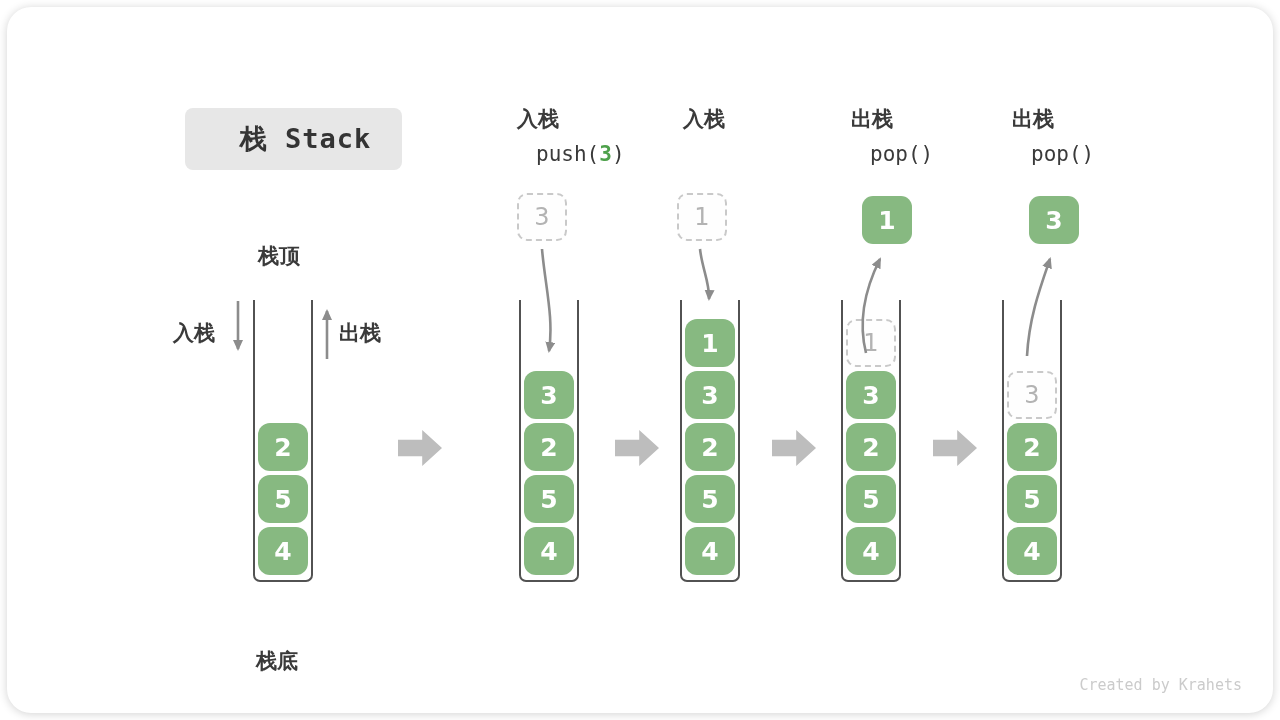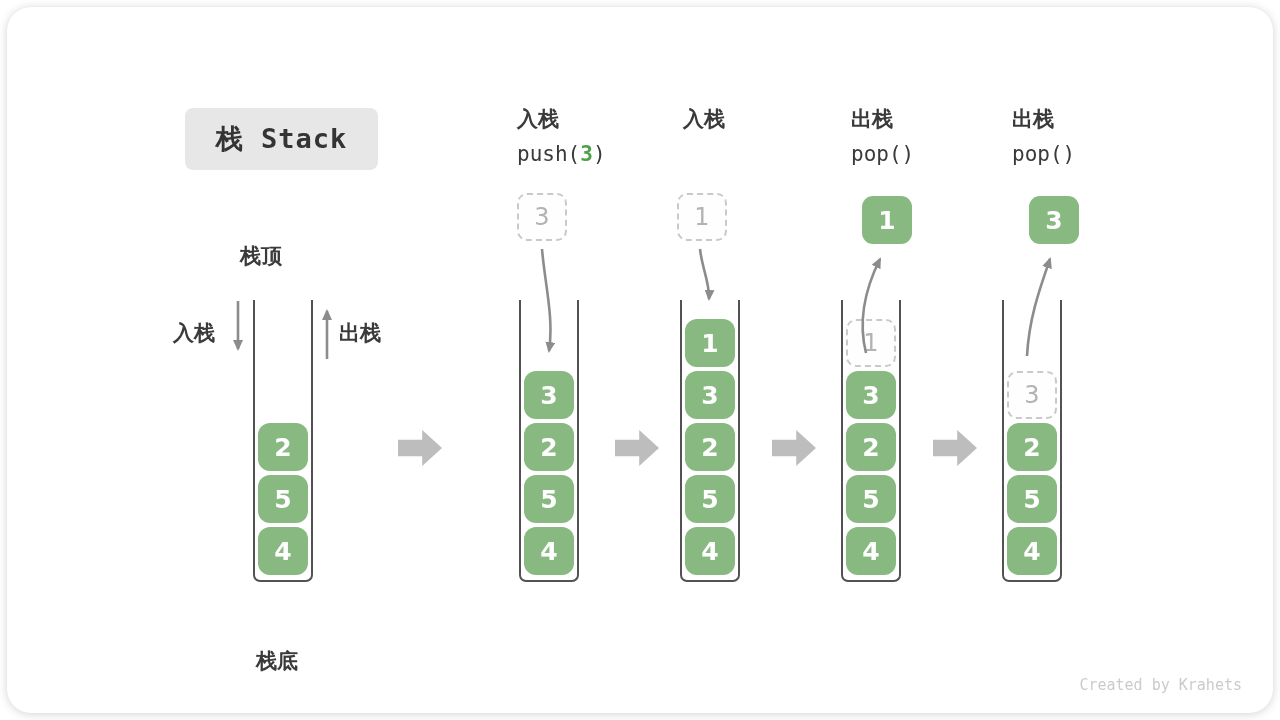--- a/index.html
+++ b/index.html
@@ -21,26 +21,27 @@
     position:absolute;left:7px;top:7px;right:7px;bottom:7px;
     background:#ffffff;border-radius:24px;
     box-shadow:0 1px 10px rgba(0,0,0,0.18);
   }
   .title-box{
     position:absolute;left:185px;top:108px;width:193px;height:62px;
     background:#e7e7e7;border-radius:8px;
     display:flex;align-items:center;justify-content:center;
     font-size:27px;font-weight:bold;color:#343434;letter-spacing:1px;
     font-family:"DejaVu Sans Mono","Liberation Sans",sans-serif;
+    padding-left:24px;
   }
   .op{position:absolute;top:106px;width:160px;}
   .op .zh{font-size:21px;font-weight:bold;color:var(--ink);line-height:26px;}
   .op .code{
     margin-top:9px;font-family:"DejaVu Sans Mono",monospace;
-    font-size:21px;color:var(--ink);line-height:26px;
+    font-size:21px;color:var(--ink);line-height:26px;margin-left:19px;
   }
   .op .code .arg{color:var(--code-green);font-weight:bold;}
   .stack{
     position:absolute;top:300px;width:60px;height:282px;
     border-left:2px solid var(--line-gray);
     border-right:2px solid var(--line-gray);
     border-bottom:2px solid var(--line-gray);
     border-radius:0 0 7px 7px;background:#ffffff;box-sizing:border-box;
   }
   .block{
@@ -90,21 +91,21 @@
   </div>
   <div class="op" style="left:851px">
     <div class="zh">出栈</div>
     <div class="code"><span>pop(</span><span class="arg"></span><span>)</span></div>
   </div>
   <div class="op" style="left:1012px">
     <div class="zh">出栈</div>
     <div class="code"><span>pop(</span><span class="arg"></span><span>)</span></div>
   </div>
 
-  <div class="side-label" style="left:240px;top:242px">栈顶</div>
+  <div class="side-label" style="left:258px;top:242px">栈顶</div>
   <div class="side-label" style="left:256px;top:647px">栈底</div>
   <div class="side-label" style="left:173px;top:319px">入栈</div>
   <div class="side-label" style="left:339px;top:319px">出栈</div>
 
   <div class="stack" style="left:253px">
     <div class="block" style="top:123px">2</div>
     <div class="block" style="top:175px">5</div>
     <div class="block" style="top:227px">4</div>
   </div>
 

